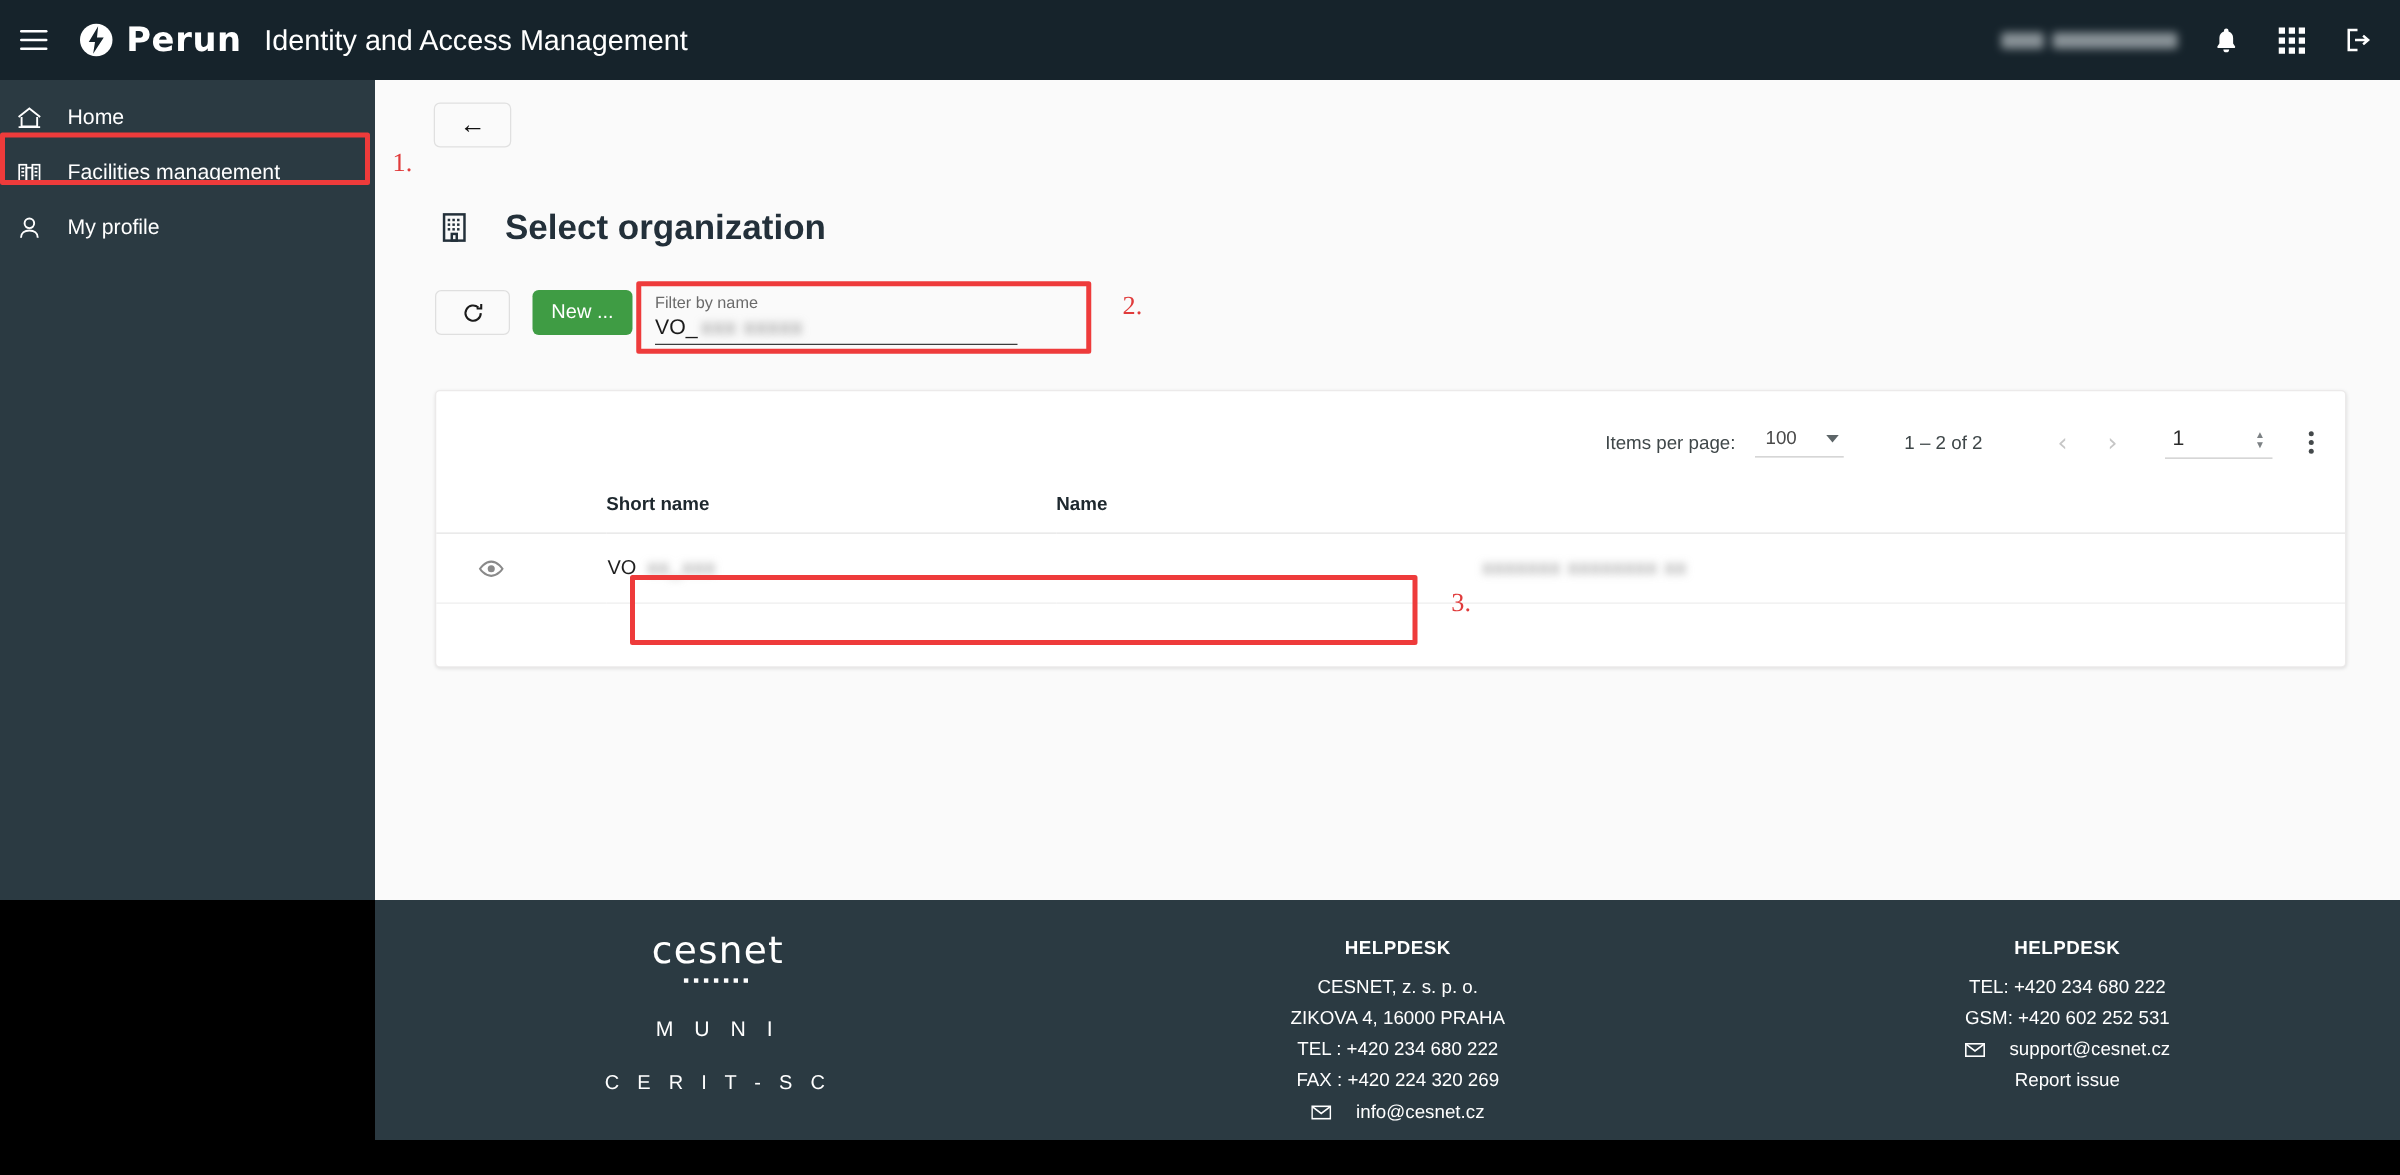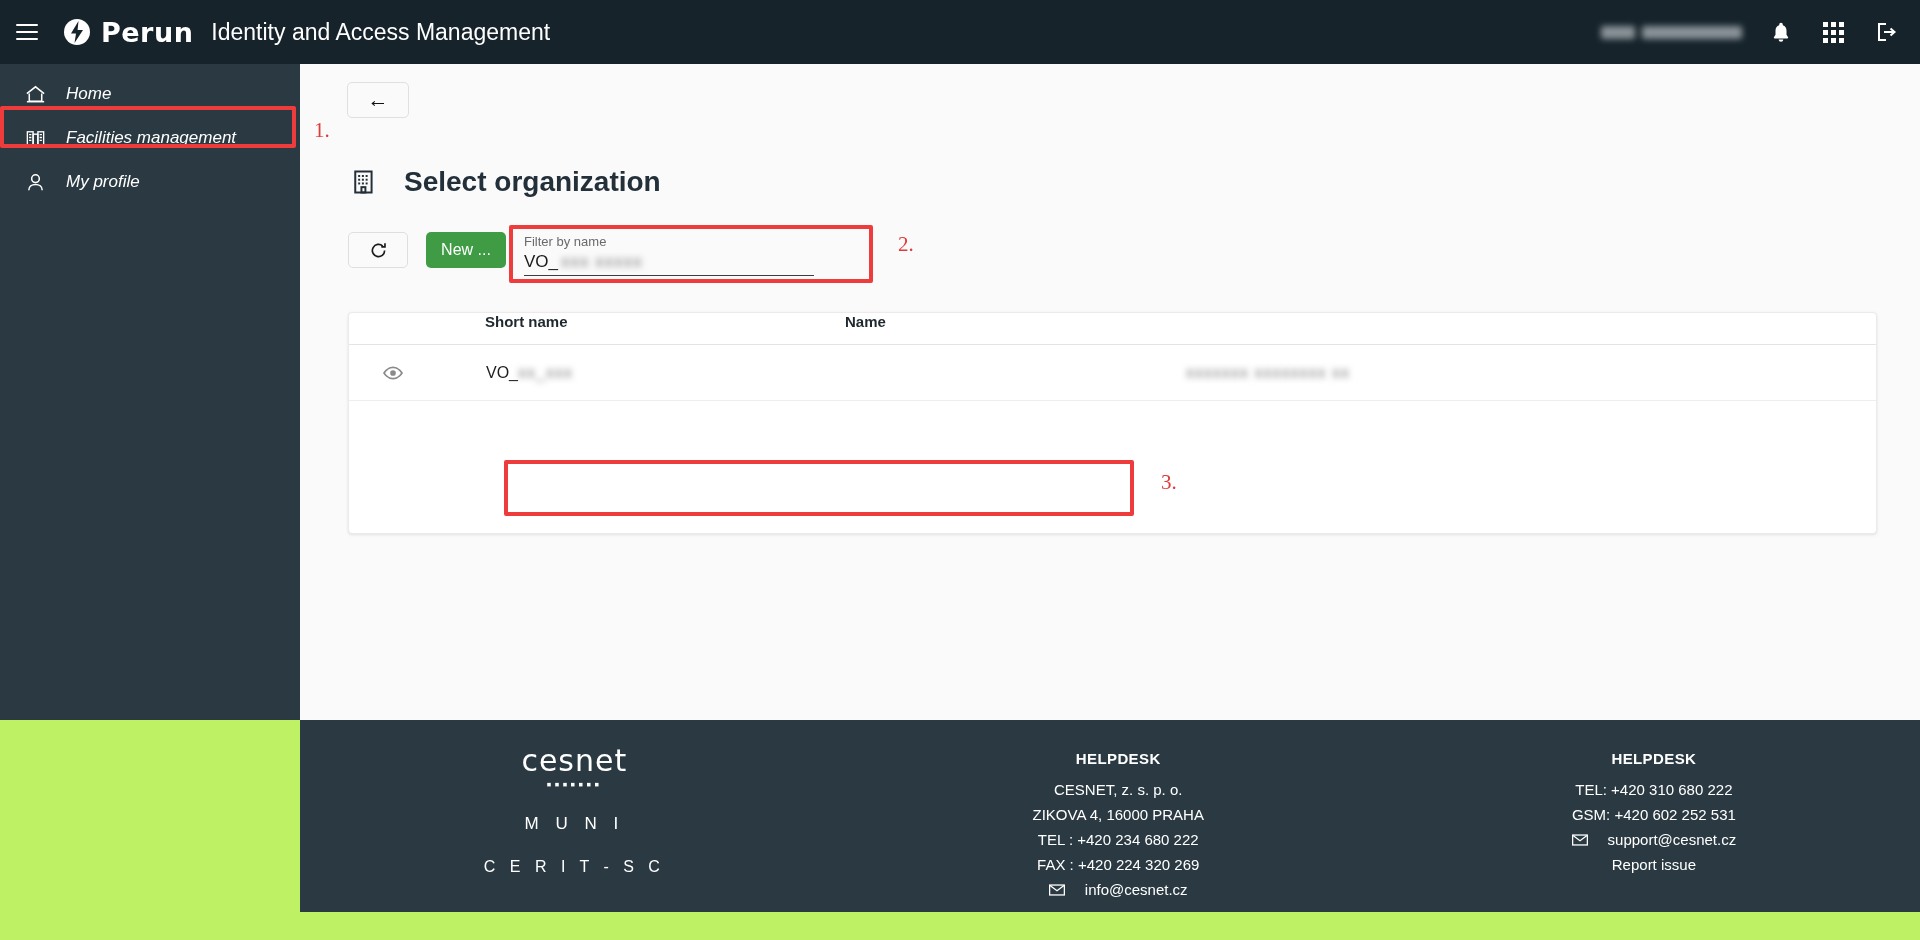--- a/index.html
+++ b/index.html
@@ -6,21 +6,21 @@
   html, body {
     margin: 0; padding: 0;
     width: 1920px; height: 940px;
     font-family: "Liberation Sans", sans-serif;
     background: #ffffff;
     overflow: hidden;
   }
   .app {
     position: relative;
     width: 1920px; height: 940px;
-    background: #bef264;
+    background: #000000;
   }
 
   
   .header {
     position: absolute; top: 0; left: 0;
     width: 1920px; height: 64px;
     background: #16232b;
     display: flex; align-items: center;
     padding: 0 22px 0 16px;
     z-index: 30;
@@ -65,24 +65,23 @@
   
   .sidebar {
     position: absolute; top: 64px; left: 0;
     width: 300px; height: 656px;
     background: #2b3a42;
     padding-top: 6px;
     z-index: 20;
   }
   .side-item {
     display: flex; align-items: center; gap: 18px;
-    height: 40px; padding-left: 22px;
+    height: 40px; padding-left: 10px;
     color: #ffffff; font-size: 17px; cursor: pointer;
     margin: 4px 0;
-    font-style: italic;
   }
   .side-item.selected { background: #4b5b64; }
   .side-icon { width: 26px; height: 26px; display: flex; align-items: center; justify-content: center; flex: 0 0 26px; }
 
   
   .main {
     position: absolute; top: 64px; left: 300px;
     width: 1620px; height: 656px;
     background: #fafafa;
     overflow: hidden;
@@ -348,20 +347,42 @@
       <div class="filter-field">
         <div class="filter-label">Filter by name</div>
         <div class="filter-value">
           <span>VO_</span>
           <span class="blur-chunk">xxx  xxxxx</span>
         </div>
       </div>
     </div>
 
     <div class="card">
+      <div class="paginator">
+        <span class="ipp-label">Items per page:</span>
+        <div class="ipp-select">
+          <span>100</span>
+          <span class="caret"></span>
+        </div>
+        <span class="range-label">1 – 2 of 2</span>
+        <div class="pg-arrow">‹</div>
+        <div class="pg-arrow">›</div>
+        <div class="page-input">
+          <span>1</span>
+          <span class="spin">
+            <span>▲</span>
+              <span>▼</span>
+          </span>
+        </div>
+        <div class="kebab">
+            <i></i>
+            <i></i>
+            <i></i>
+          </div>
+      </div>
 
       <table class="grid">
         <thead>
           <tr>
             <th class="col-eye"></th>
             <th class="col-short">Short name</th>
             <th>Name</th>
           </tr>
         </thead>
         <tbody>
@@ -404,21 +425,21 @@
         <svg width="16" height="12" viewBox="0 0 20 14">
           <rect x="0.8" y="0.8" width="18.4" height="12.4" fill="none" stroke="#ffffff" stroke-width="1.6"></rect>
           <path d="M1.3 1.4 10 8l8.7-6.6" fill="none" stroke="#ffffff" stroke-width="1.6"></path>
         </svg>
         <span>info@cesnet.cz</span>
       </div>
     </div>
 
     <div class="footer-col">
       <h4>HELPDESK</h4>
-      <div>TEL: +420 310 680 222</div>
+      <div>TEL: +420 234 680 222</div>
       <div>GSM: +420 602 252 531</div>
       <div class="mail-row">
         <svg width="16" height="12" viewBox="0 0 20 14">
           <rect x="0.8" y="0.8" width="18.4" height="12.4" fill="none" stroke="#ffffff" stroke-width="1.6"></rect>
           <path d="M1.3 1.4 10 8l8.7-6.6" fill="none" stroke="#ffffff" stroke-width="1.6"></path>
         </svg>
         <span>support@cesnet.cz</span>
       </div>
       <div>Report issue</div>
     </div>

